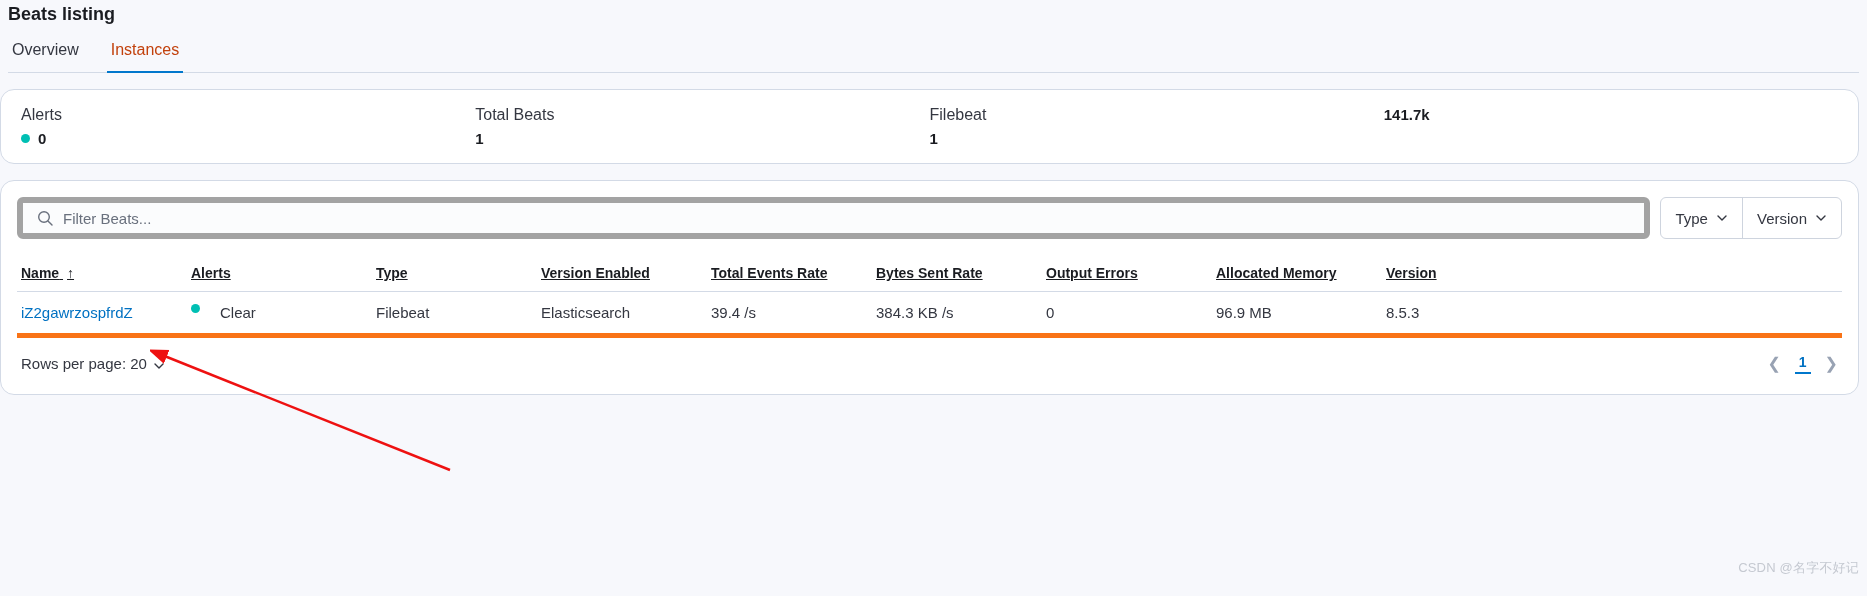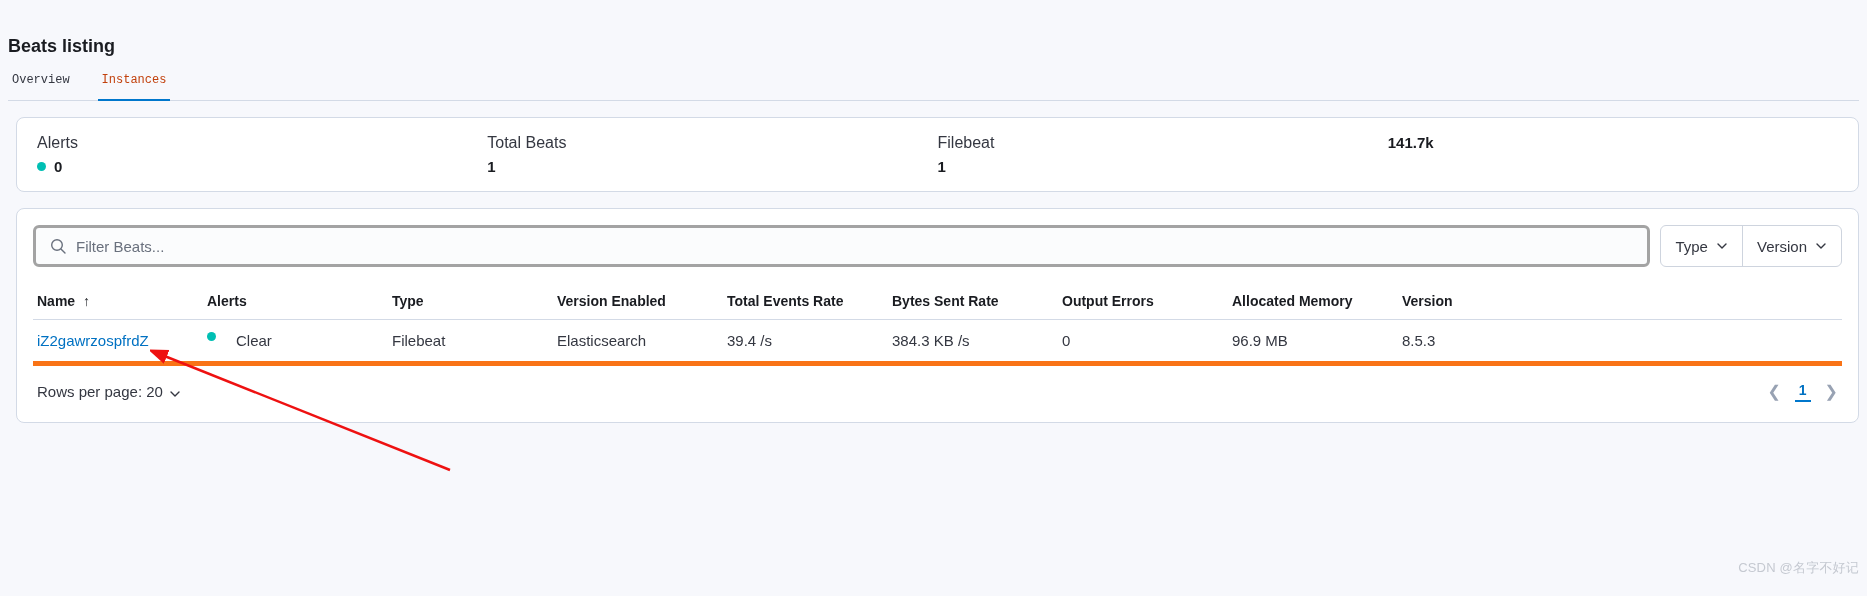--- a/index.html
+++ b/index.html
@@ -6,52 +6,50 @@
   body {
     font-family: -apple-system, BlinkMacSystemFont, "Segoe UI", Helvetica, Arial, sans-serif;
     background: #f7f8fc;
     color: #1a1c21;
     font-size: 14px;
     width: 1867px;
   }
   .page-header {
     padding: 4px 8px 0 8px;
     background: #f7f8fc;
-    margin-top: 32px;
   }
   .page-title {
     font-size: 18px;
     font-weight: 700;
     color: #1a1c21;
     padding: 0 0 6px 0;
   }
   .tabs {
     display: flex;
     border-bottom: 1px solid #d3dae6;
     gap: 24px;
     padding-left: 0;
   }
   .tab {
     padding: 10px 4px 12px 4px;
-    font-size: 12px;
+    font-size: 16px;
     color: #343741;
     cursor: pointer;
     border-bottom: 2px solid transparent;
     margin-bottom: -1px;
-    font-family: Liberation Mono, monospace;
   }
   .tab.active {
     color: #c2410c;
     border-bottom: 2px solid #0077cc;
   }
   .panel {
     background: #fff;
     border: 1px solid #d3dae6;
-    border-radius: 8px;
-    margin: 16px 8px 0 16px;
+    border-radius: 14px;
+    margin: 16px 8px 0 0;
   }
   .stats-panel {
     display: flex;
     padding: 16px 20px;
   }
   .stat {
     flex: 1;
   }
   .stat-label {
     font-size: 16px;
@@ -79,21 +77,21 @@
   }
   .toolbar {
     display: flex;
     gap: 10px;
     margin-bottom: 18px;
   }
   .search-wrap {
     flex: 1;
     display: flex;
     align-items: center;
-    border: 3px solid #a3a3a3;
+    border: 6px solid #a3a3a3;
     border-radius: 6px;
     padding: 0 14px;
     height: 42px;
     background: #fbfcfd;
   }
   .search-wrap svg { flex-shrink: 0; }
   .search-input {
     border: none;
     outline: none;
     background: transparent;
@@ -126,20 +124,21 @@
     width: 100%;
     border-collapse: collapse;
   }
   th {
     text-align: left;
     font-size: 14px;
     font-weight: 700;
     color: #1a1c21;
     padding: 8px 10px 10px 4px;
     border-bottom: 1px solid #d3dae6;
+    text-decoration: underline;
   }
   th .sort-arrow { margin-left: 4px; font-weight: 400; }
   td {
     padding: 12px 10px 12px 4px;
     font-size: 15px;
     color: #343741;
     border-bottom: 5px solid #f97316;
     vertical-align: middle;
   }
   td.link { color: #0071c2; cursor: pointer; }

